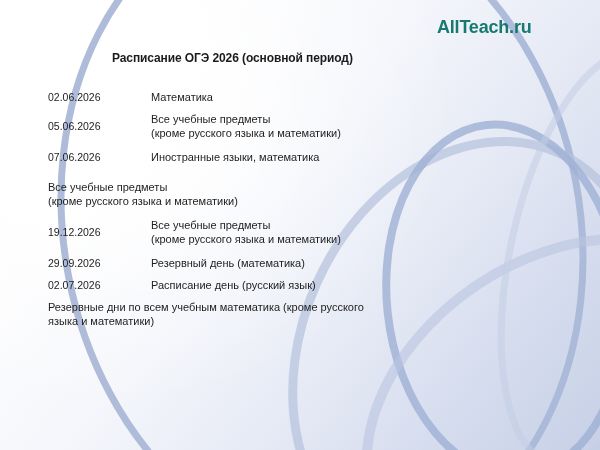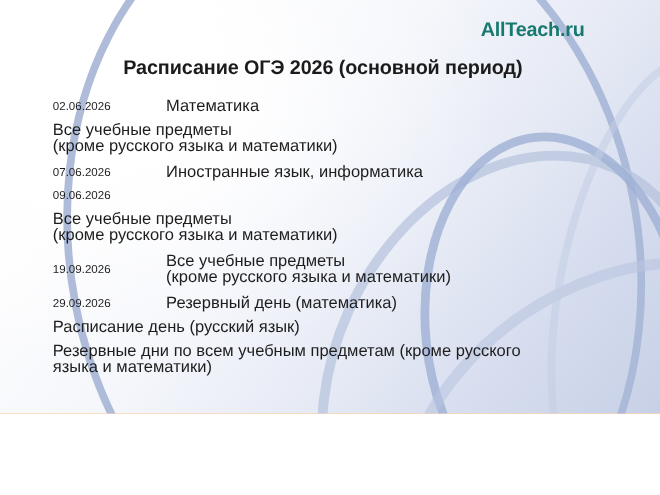--- a/index.html
+++ b/index.html
@@ -10,23 +10,23 @@
     width: 600px;
     height: 450px;
     overflow: hidden;
     font-family: "Liberation Sans", sans-serif;
     background: #ffffff;
   }
 
   #slide {
     position: relative;
     width: 600px;
-    height: 376px;
+    height: 450px;
     overflow: hidden;
-    background: #fdba74;
+    background: #86efac;
   }
 
   
   .bg-base {
     position: absolute;
     inset: 0;
     background: linear-gradient(128deg,
         #ffffff 0%,
         #fdfdfe 22%,
         #f4f6fb 44%,
@@ -63,21 +63,21 @@
     letter-spacing: -0.2px;
     color: #17796f;
     white-space: nowrap;
   }
 
   
   #title {
     position: absolute;
     left: 112px;
     top: 51px;
-    font-size: 18px;
+    font-size: 12px;
     font-weight: bold;
     color: #1b1b1b;
     letter-spacing: -0.1px;
     white-space: nowrap;
   }
 
   
   #schedule {
     position: absolute;
     left: 48px;
@@ -93,21 +93,21 @@
   .sched-date {
     width: 103px;
     flex: 0 0 103px;
     font-size: 10.5px;
     color: #1d1d1d;
     line-height: 13px;
     white-space: pre-line;
   }
   .sched-subject {
     flex: 1 1 auto;
-    font-size: 15px;
+    font-size: 11px;
     color: #1d1d1d;
     line-height: 14px;
     white-space: pre-line;
   }
 </style>
 </head>
 <body>
 
 <div id="slide">
 
@@ -135,45 +135,46 @@
 
   <div id="title">Расписание ОГЭ 2026 (основной период)</div>
 
   <div id="schedule">
 
   <div class="sched-row tight">
         <div class="sched-date">02.06.2026</div>
         <div class="sched-subject">Математика</div>
       </div>
       <div class="sched-row">
+        <div class="sched-date">05.06.2026</div>
         <div class="sched-subject">Все учебные предметы
 (кроме русского языка и математики)</div>
       </div>
       <div class="sched-row tight">
         <div class="sched-date">07.06.2026</div>
-        <div class="sched-subject">Иностранные язык, информатика</div>
+        <div class="sched-subject">Иностранные языки, математика</div>
       </div>
       <div class="sched-row tight">
-        <div class="sched-date">09.06.2026</div>
       </div>
       <div class="sched-row">
         <div class="sched-subject">Все учебные предметы
 (кроме русского языка и математики)</div>
       </div>
       <div class="sched-row">
-        <div class="sched-date">19.09.2026</div>
+        <div class="sched-date">19.12.2026</div>
         <div class="sched-subject">Все учебные предметы
 (кроме русского языка и математики)</div>
       </div>
       <div class="sched-row tight">
         <div class="sched-date">29.09.2026</div>
         <div class="sched-subject">Резервный день (математика)</div>
       </div>
       <div class="sched-row tight">
+        <div class="sched-date">02.07.2026</div>
         <div class="sched-subject">Расписание день (русский язык)</div>
       </div>
       <div class="sched-row">
-        <div class="sched-subject">Резервные дни по всем учебным предметам (кроме русского
+        <div class="sched-subject">Резервные дни по всем учебным математика (кроме русского
 языка и математики)</div>
       </div>
     </div>
 
 </div>
 
 </body></html>

